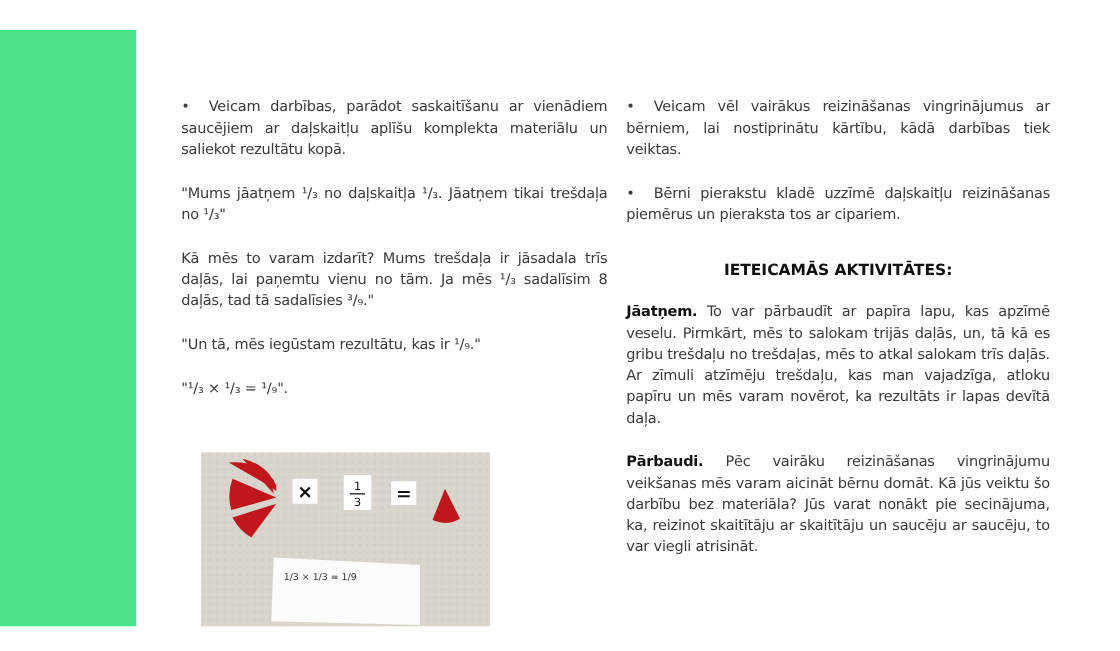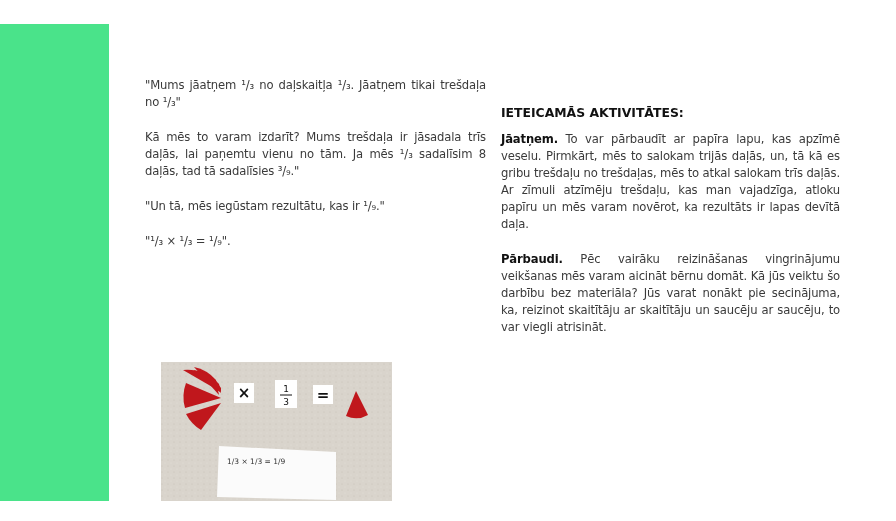--- a/index.html
+++ b/index.html
@@ -18,35 +18,36 @@
       font-size: 11.6px; line-height: 17px;
       letter-spacing: -0.15px;
     }
     .col-left { left: 145px; width: 341px; }
     .col-right { left: 501px; width: 339px; }
     .para { margin: 0 0 18px 0; text-align: justify; }
     .bullet { position: relative; }
     .bullet .dot { display: inline-block; width: 22px; }
     .heading {
       font-weight: bold; font-size: 12.4px; color: #111;
-      margin: 27px 0 10px 0; letter-spacing: 0;
+      margin: 27px 0 17px 0; letter-spacing: 0; text-align: center;
     }
     .lead { font-weight: bold; color: #111; }
     .photo {
       position: absolute; left: 161px; top: 362px; width: 231px; height: 139px;
       background: #d8d3cb; overflow: hidden;
     }
     .photo svg { display: block; }
   </style>
 </head>
 <body>
 
 <div class="green-bar"></div>
 
 <div class="col col-left">
+  <p class="para bullet"><span class="dot">•</span><span>Veicam darbības, parādot saskaitīšanu ar vienādiem saucējiem ar daļskaitļu aplīšu komplekta materiālu un saliekot rezultātu kopā.</span></p>
   <p class="para">"Mums jāatņem ¹/₃  no daļskaitļa ¹/₃. Jāatņem tikai trešdaļa no ¹/₃"</p>
   <p class="para">Kā mēs to varam izdarīt? Mums trešdaļa ir jāsadala trīs daļās, lai paņemtu vienu no tām. Ja mēs ¹/₃ sadalīsim 8 daļās, tad tā sadalīsies ³/₉."</p>
   <p class="para">"Un tā, mēs iegūstam rezultātu, kas ir ¹/₉."</p>
   <p class="para">"¹/₃ × ¹/₃ = ¹/₉".</p>
 </div>
 
 <div class="photo">
   <svg width="231" height="139" viewBox="0 0 231 139">
     <defs>
       <pattern id="speck" width="6" height="6" patternUnits="userSpaceOnUse">
@@ -75,16 +76,18 @@
     <text x="162" y="38" text-anchor="middle" font-family="DejaVu Sans, sans-serif" font-weight="bold" font-size="15" fill="#111">=</text>
 
     <path d="M195,29 L185,54 A24,24 0 0,0 207,53 Z" fill="#c0171c"></path>
 
     <polygon points="58,84 175,90 175,138 56,135" fill="#fbfbfb"></polygon>
     <text x="66" y="102" font-family="DejaVu Sans, sans-serif" font-size="7.5" fill="#333">1/3 × 1/3 = 1/9</text>
   </svg>
 </div>
 
 <div class="col col-right">
+  <p class="para bullet"><span class="dot">•</span><span>Veicam vēl vairākus reizināšanas vingrinājumus ar bērniem, lai nostiprinātu kārtību, kādā darbības tiek veiktas.</span></p>
+  <p class="para bullet"><span class="dot">•</span><span>Bērni pierakstu kladē uzzīmē daļskaitļu reizināšanas piemērus un pieraksta tos ar cipariem.</span></p>
   <div class="heading">IETEICAMĀS AKTIVITĀTES:</div>
   <p class="para"><span class="lead">Jāatņem.</span><span> To var pārbaudīt ar papīra lapu, kas apzīmē veselu. Pirmkārt, mēs to salokam trijās daļās, un, tā kā es gribu trešdaļu no trešdaļas, mēs to atkal salokam trīs daļās. Ar zīmuli atzīmēju trešdaļu, kas man vajadzīga, atloku papīru un mēs varam novērot, ka rezultāts ir lapas devītā daļa.</span></p>
   <p class="para"><span class="lead">Pārbaudi.</span><span> Pēc vairāku reizināšanas vingrinājumu veikšanas mēs varam aicināt bērnu domāt. Kā jūs veiktu šo darbību bez materiāla? Jūs varat nonākt pie secinājuma, ka, reizinot skaitītāju ar skaitītāju un saucēju ar saucēju, to var viegli atrisināt.</span></p>
 </div>
 
 </body></html>

